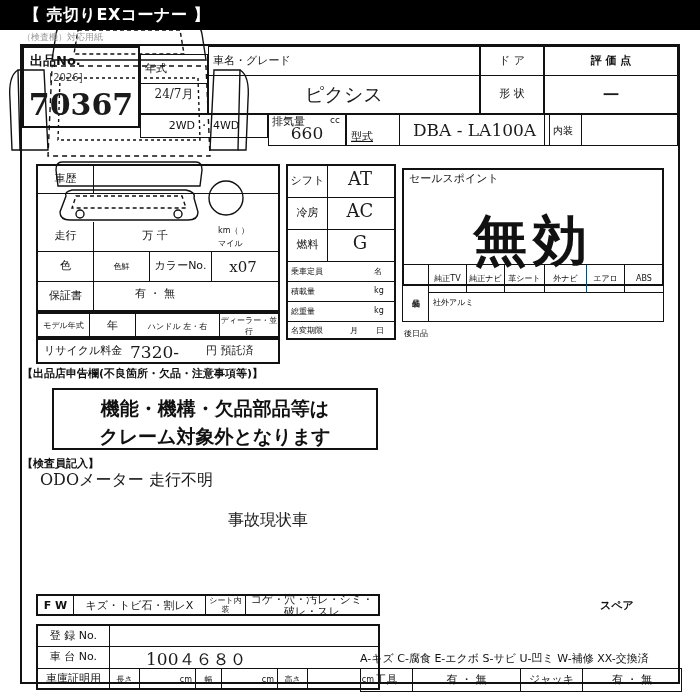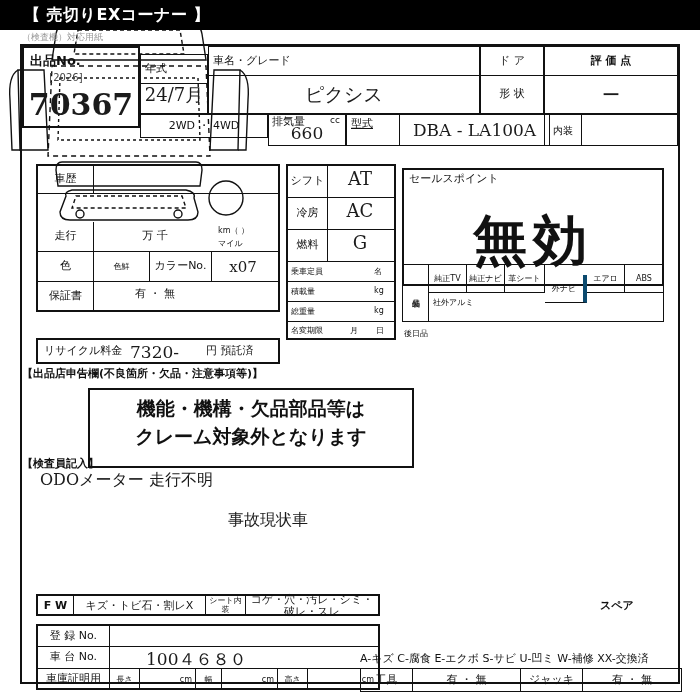--- a/index.html
+++ b/index.html
@@ -83,21 +83,21 @@
 
   
   #modelyear{left:36px;top:312px;width:244px;height:26px;border:2px solid #111;}
   
   #recycle{left:36px;top:338px;width:244px;height:26px;border:2px solid #111;}
 
   
   #discl{left:22px;top:366px;width:300px;height:18px;font-size:11px;font-weight:bold;}
 
   
-  #notice{left:52px;top:388px;width:326px;height:80px;border:2px solid #111;margin-left:36px;}
+  #notice{left:52px;top:388px;width:326px;height:62px;border:2px solid #111;}
   #notice .l1,#notice .l2{font-size:19px;font-weight:bold;text-align:center;line-height:1.45;}
 
   
   #inspect{left:22px;top:456px;width:160px;height:16px;font-size:11px;font-weight:bold;}
   #insp1{left:40px;top:470px;font-size:16px;}
   #insp2{left:228px;top:510px;font-size:16px;}
 
   
   #diagram{left:404px;top:388px;width:262px;height:232px;}
   #spare{left:600px;top:598px;width:70px;height:16px;font-size:11px;font-weight:bold;}
@@ -122,31 +122,31 @@
   <div id="faintstrip">（検査機）対応用紙</div>
 
   <div id="frame"></div>
 
   <div class="bx" id="lotbox"></div>
   <div class="abs lft" id="lotlabel">出品No.</div>
   <div class="abs ctr" id="lotyear">[2026]</div>
   <div class="abs ctr hand" id="lotnum">70367</div>
 
   <div class="bx lft lbl" id="yearlabel" style="padding-left:4px;margin-top:8px;">年式</div>
-  <div class="bx ctr hand" id="yearval" style="font-size:18px;border-top:none;">24/7月</div>
+  <div class="bx ctr hand" id="yearval" style="font-size:12px;border-top:none;">24/7月</div>
   <div class="bx ctr lbl" id="drive">2WD ・ 4WD</div>
 
   <div class="bx lft lbl" id="namelabel" style="padding-left:4px;">車名・グレード</div>
   <div class="bx ctr hand" id="nameval" style="font-size:19px;border-top:none;">ピクシス</div>
 
   <div class="bx lbl" id="displabel" style="padding-left:3px;padding-top:1px;">排気量</div>
   <div class="abs ctr hand" id="dispnum" style="font-size:17px;">660</div>
   <div class="abs lbl" style="left:330px;top:116px;font-size:9px;">cc</div>
 
-  <div class="bx lbl" id="modellabel" style="padding-left:4px;padding-top:3px;text-decoration:underline;">型式</div>
+  <div class="bx lbl" id="modellabel" style="padding-left:4px;padding-top:16px;text-decoration:underline;">型式</div>
   <div class="bx ctr hand" id="modelval" style="font-size:17px;border-left:none;">DBA - LA100A</div>
 
   <div class="bx ctr lbl" id="doorlabel">ド ア</div>
   <div class="bx ctr lbl" id="shapelabel" style="border-top:none;">形 状</div>
 
   <div class="bx ctr lbl" id="scorelabel" style="font-weight:bold;">評 価 点</div>
   <div class="bx ctr hand" id="scoreval" style="border-top:none;font-size:18px;">ー</div>
 
   <div class="bx ctr lbl" id="innerlabel" style="font-size:10px;line-height:1.1;">内装</div>
   <div class="bx ctr hand" id="innerval" style="border-left:none;"></div>
@@ -171,20 +171,26 @@
       <div class="cellL ctr lbl" style="left:112px;top:0;width:62px;height:29px;">カラーNo.</div>
       <div class="abs ctr hand" style="left:176px;top:6px;width:58px;font-size:15px;">x07</div>
     </div>
 
     <div class="abs" style="left:0;top:116px;width:240px;height:28px;">
       <div class="cellL ctr lbl" style="left:0;top:0;width:56px;height:28px;">保証書</div>
       <div class="abs ctr lbl" style="left:62px;top:6px;width:110px;">有 ・ 無</div>
     </div>
   </div>
 
+  <div id="modelyear" class="bx">
+    <div class="cellL ctr xs" style="left:0;top:0;width:52px;height:24px;line-height:1.15;">モデル年式</div>
+    <div class="cellL ctr lbl" style="left:52px;top:0;width:46px;height:24px;">年</div>
+    <div class="cellL ctr xs" style="left:98px;top:0;width:84px;height:24px;">ハンドル 左・右</div>
+    <div class="abs ctr xs" style="left:182px;top:0;width:58px;height:24px;">ディーラー・並行</div>
+  </div>
 
   <div id="recycle" class="bx">
     <div class="abs lft lbl" style="left:6px;top:5px;">リサイクル料金</div>
     <div class="abs lft hand" style="left:92px;top:2px;font-size:17px;">7320-</div>
     <div class="abs lft lbl" style="left:168px;top:5px;">円 預託済</div>
   </div>
 
   <div id="shiftwrap" class="bx">
     <div class="row" style="left:0;top:0;width:106px;height:32px;">
       <div class="cellL ctr lbl" style="left:0;top:0;width:40px;height:31px;">シフト</div>
@@ -220,21 +226,21 @@
   <div id="saleswrap" class="bx">
     <div class="abs lft lbl" style="left:5px;top:3px;">セールスポイント</div>
   </div>
   <div class="abs ctr" id="mukou">無効</div>
 
   <div class="bx" style="left:402px;top:264px;width:262px;height:58px;">
     <div class="cellL ctr xs" style="left:0;top:0;width:26px;height:56px;line-height:1.15;writing-mode:vertical-rl;">装備品</div>
     <div class="abs xs ctr" style="left:26px;top:0;width:38px;height:28px;border-right:1px solid #111;border-bottom:1px solid #111;">純正TV</div>
     <div class="abs xs ctr" style="left:64px;top:0;width:38px;height:28px;border-right:1px solid #111;border-bottom:1px solid #111;">純正ナビ</div>
     <div class="abs xs ctr" style="left:102px;top:0;width:40px;height:28px;border-right:1px solid #111;border-bottom:1px solid #111;">革シート</div>
-    <div class="abs xs ctr" style="left:142px;top:10px;width:42px;height:28px;border-right:4px solid #0c4a6e;border-bottom:1px solid #111;">外ナビ</div>
+    <div class="abs xs ctr" style="left:142px;top:0;width:42px;height:28px;border-right:1px solid #0c4a6e;border-bottom:1px solid #111;">外ナビ</div>
     <div class="abs xs ctr" style="left:184px;top:0;width:38px;height:28px;border-right:1px solid #111;border-bottom:1px solid #111;">エアロ</div>
     <div class="abs xs ctr" style="left:222px;top:0;width:38px;height:28px;border-bottom:1px solid #111;">ABS</div>
     <div class="abs xs lft" style="left:30px;top:32px;width:70px;">社外アルミ</div>
   </div>
   <div class="abs xs" style="left:404px;top:328px;">後日品</div>
 
   <div class="abs" id="discl">【出品店申告欄(不良箇所・欠品・注意事項等)】</div>
   <div id="notice" class="bx">
     <div class="l1" style="margin-top:5px;">機能・機構・欠品部品等は</div>
     <div class="l2">クレーム対象外となります</div>

